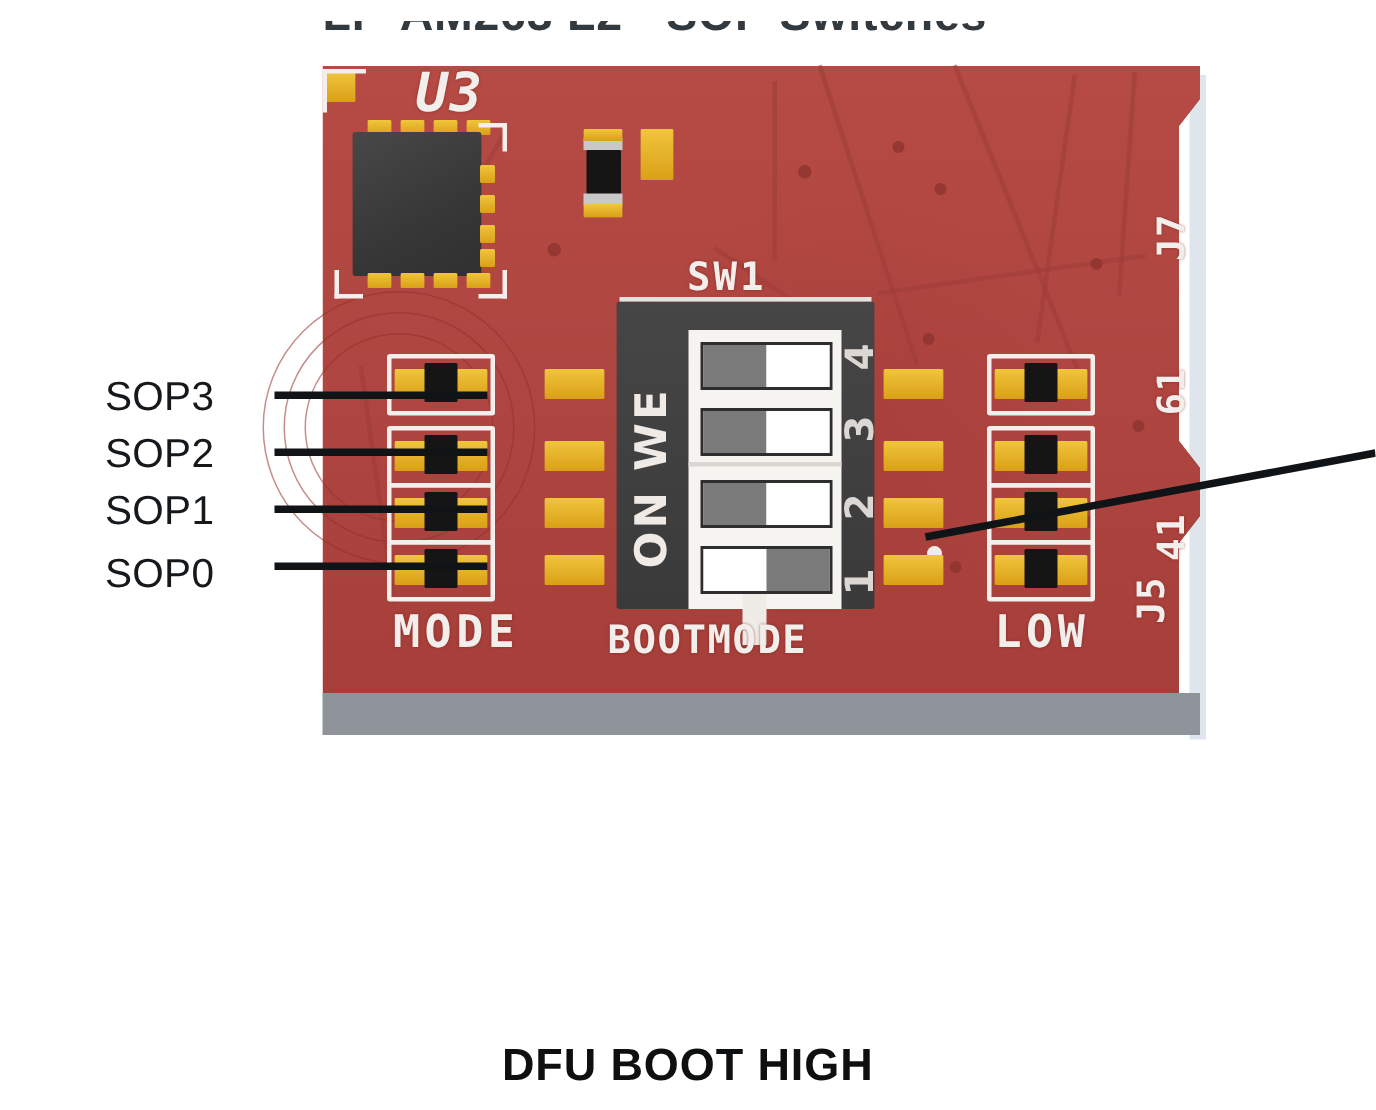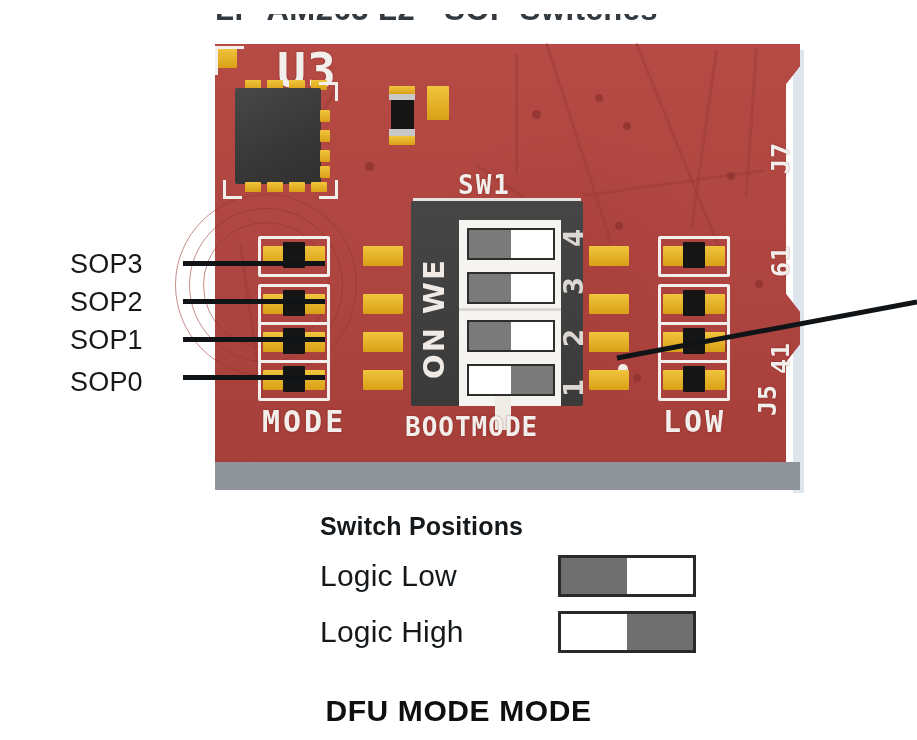--- a/index.html
+++ b/index.html
@@ -109,21 +109,21 @@
     font-family: "DejaVu Sans Mono", monospace;
     font-weight: bold;
     text-shadow: 0 0 2px rgba(120,30,26,0.65);
     white-space: nowrap;
     letter-spacing: 1px;
   }
   .silk.rot {
     transform-origin: 0 0;
     transform: rotate(-90deg);
   }
-  .silk-u3 { left: 62px; top: -2px; font-size: 48px; }
+  .silk-u3 { left: 62px; top: -2px; font-size: 36px; font-style: italic; }
   .silk-sw1 { left: 243px; top: 126px; font-size: 26px; letter-spacing: 2px; }
   .silk-high { left: 47px; top: 360px; font-size: 30px; letter-spacing: 3px; }
   .silk-low { left: 448px; top: 360px; font-size: 30px; letter-spacing: 3px; }
   .silk-bootmode { left: 190px; top: 368px; font-size: 26px; letter-spacing: 1px; }
   .silk-j7 { left: 551px; top: 130px; font-size: 25px; }
   .silk-61 { left: 551px; top: 233px; font-size: 25px; }
   .silk-41 { left: 551px; top: 330px; font-size: 25px; }
   .silk-j5 { left: 538px; top: 372px; font-size: 25px; }
 
   
@@ -483,35 +483,16 @@
   <div class="callout-label" style="left:70px;top:325px;">SOP1</div>
   <div class="leader" style="left:183px;top:337px;width:142px;"></div>
 
   <div class="callout-label" style="left:70px;top:367px;">SOP0</div>
   <div class="leader" style="left:183px;top:375px;width:142px;"></div>
 
   <svg class="leader-diag" width="300" height="60" viewBox="0 0 300 60">
     <line x1="0" y1="58" x2="300" y2="2" stroke="#111417" stroke-width="5"></line>
   </svg>
 
-  <div class="legend">
-    <div class="legend-title">Switch Positions</div>
-
-    <div class="legend-row">
-      <div class="legend-name">Logic Low</div>
-      <div class="legend-swatch">
-        <div class="sw-grey"></div>
-        <div class="sw-white"></div>
-      </div>
-    </div>
-
-    <div class="legend-row">
-      <div class="legend-name">Logic High</div>
-      <div class="legend-swatch">
-        <div class="sw-white"></div>
-        <div class="sw-grey"></div>
-      </div>
-    </div>
-  </div>
-
-  <div class="caption">DFU MODE MODE</div>
+
+  <div class="caption">DFU BOOT HIGH</div>
 
 </div>
 
 </body></html>

